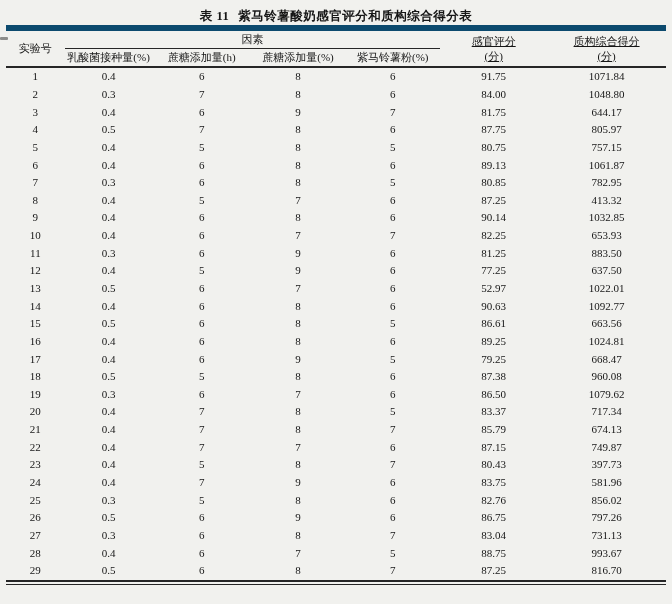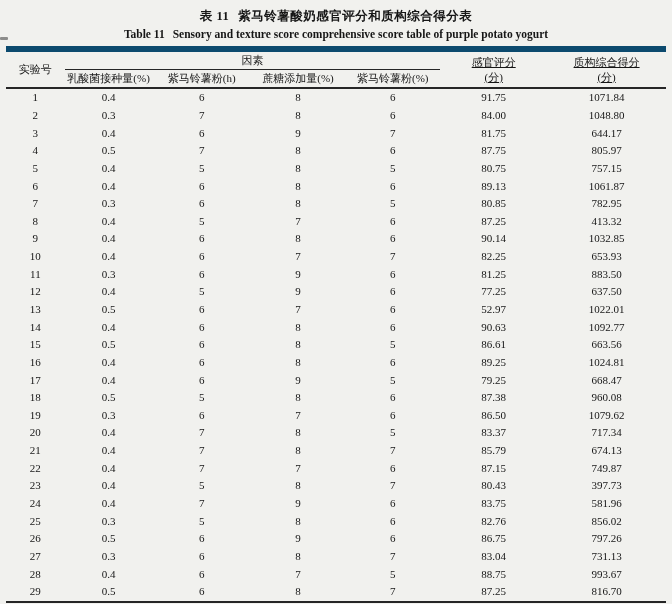--- a/index.html
+++ b/index.html
@@ -69,23 +69,20 @@
 <body>
 
 <div class="speck" style="left:0; top:37px; width:8px; height:3px;"></div>
 
 <div class="page">
 
   <div class="title-zh">
     <span class="tlabel">表 11</span><span>紫马铃薯酸奶感官评分和质构综合得分表</span>
   </div>
 
-  <div class="title-en">
-    <span class="tlabel">Table 11</span><span>Sensory and texture score comprehensive score table of purple potato yogurt</span>
-  </div>
 
   <table>
     <colgroup>
       <col style="width:8.9%">
       <col style="width:13.3%">
       <col style="width:14.9%">
       <col style="width:14.3%">
       <col style="width:14.4%">
       <col style="width:16.2%">
       <col style="width:18.0%">
@@ -98,21 +95,21 @@
           <div>感官评分</div>
           <div>(分)</div>
         </th>
         <th rowspan="2" class="hb twoline">
           <div>质构综合得分</div>
           <div>(分)</div>
         </th>
       </tr>
       <tr>
         <th class="hb">乳酸菌接种量(%)</th>
-        <th class="hb">紫马铃薯粉(h)</th>
+        <th class="hb">蔗糖添加量(h)</th>
         <th class="hb">蔗糖添加量(%)</th>
         <th class="hb">紫马铃薯粉(%)</th>
       </tr>
     </thead>
     <tbody>
         <tr>
           <td>1</td>
           <td>0.4</td>
           <td>6</td>
           <td>8</td>

